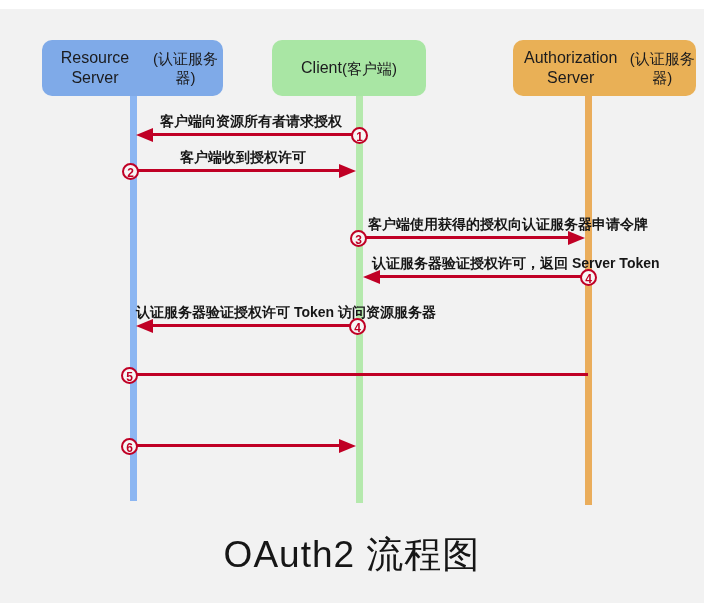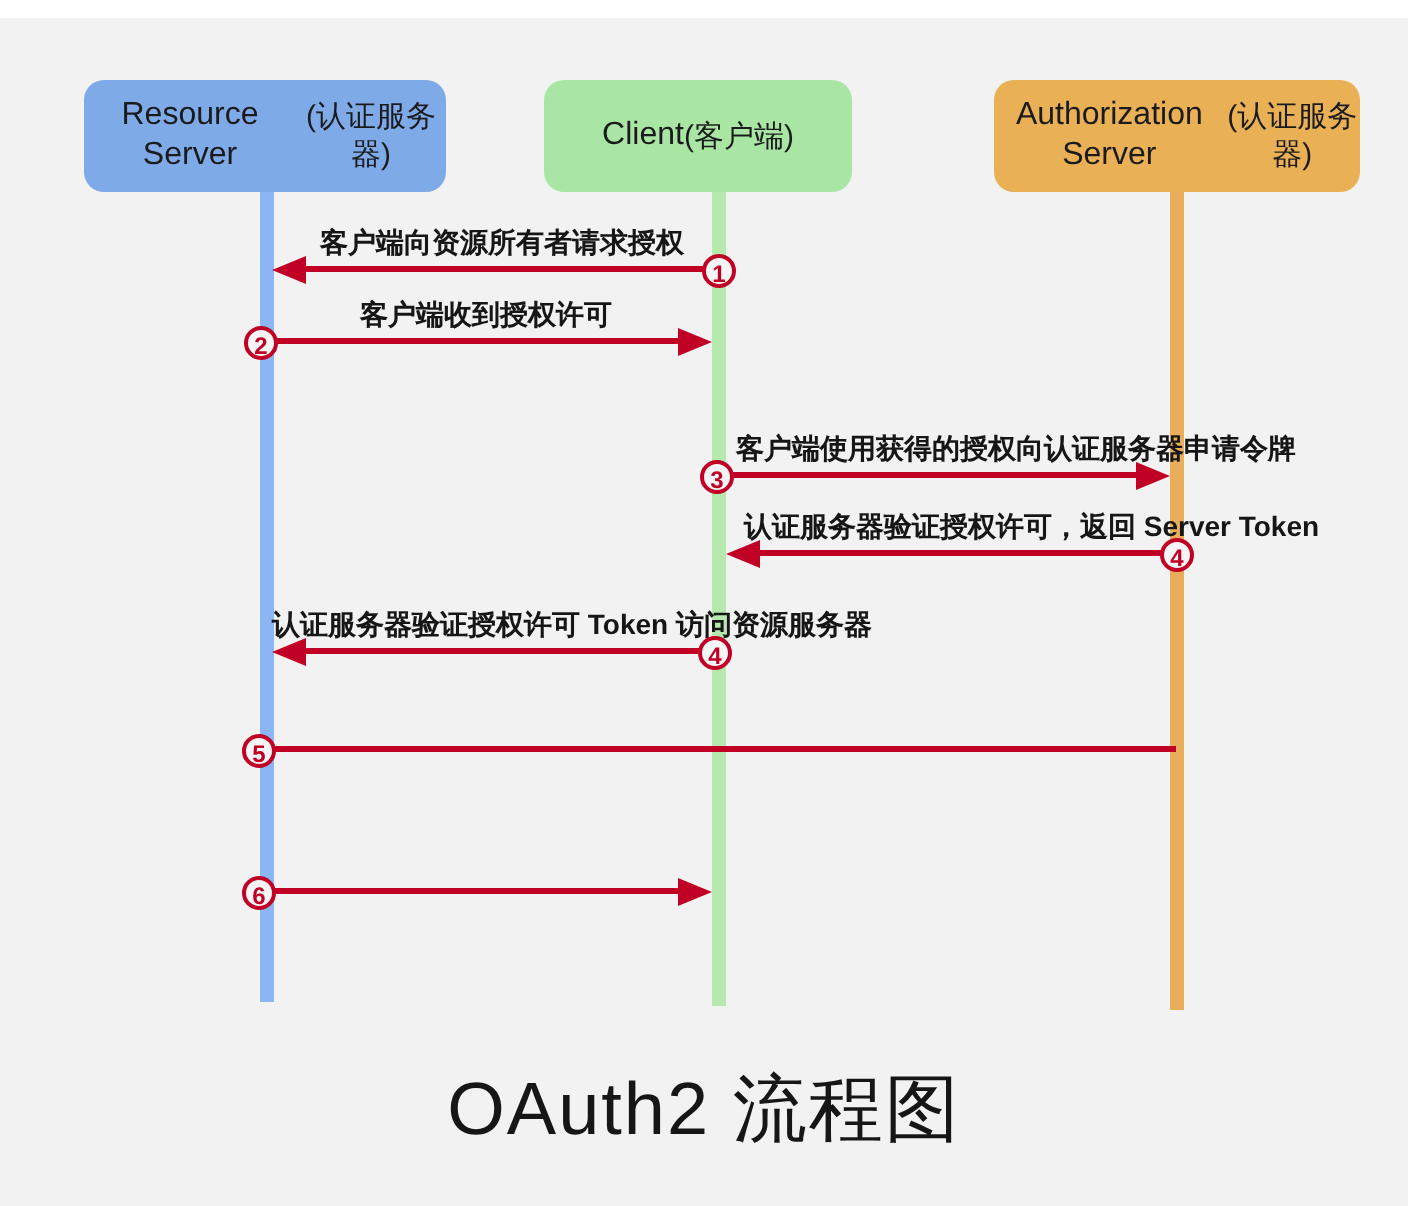--- a/index.html
+++ b/index.html
@@ -13,21 +13,21 @@
   
   .pbox{
     position:absolute;top:40px;height:56px;border-radius:10px;
     display:flex;flex-direction:row;align-items:center;justify-content:center;
     color:#1b1b1d;text-align:center;
   }
   .pbox .pname{font-size:16px;line-height:20px;}
   .pbox .psub{font-size:15px;line-height:19px;}
   .pbox-blue{left:42px;width:181px;background:#7faae8;}
   .pbox-green{left:272px;width:154px;background:#a9e6a4;}
-  .pbox-orange{left:497px;width:183px;background:#e9b056;}
+  .pbox-orange{left:513px;width:183px;background:#e9b056;}
 
   
   .lifeline{position:absolute;top:96px;width:7px;}
   .ll-blue{left:130px;height:405px;background:#8cb6f2;}
   .ll-green{left:356px;height:407px;background:#b5e9ad;}
   .ll-orange{left:585px;height:409px;background:#eaad5b;}
 
   
   .arrow{position:absolute;height:16px;}
   .arrow .shaft{position:absolute;top:6px;height:3px;background:#c00025;}

